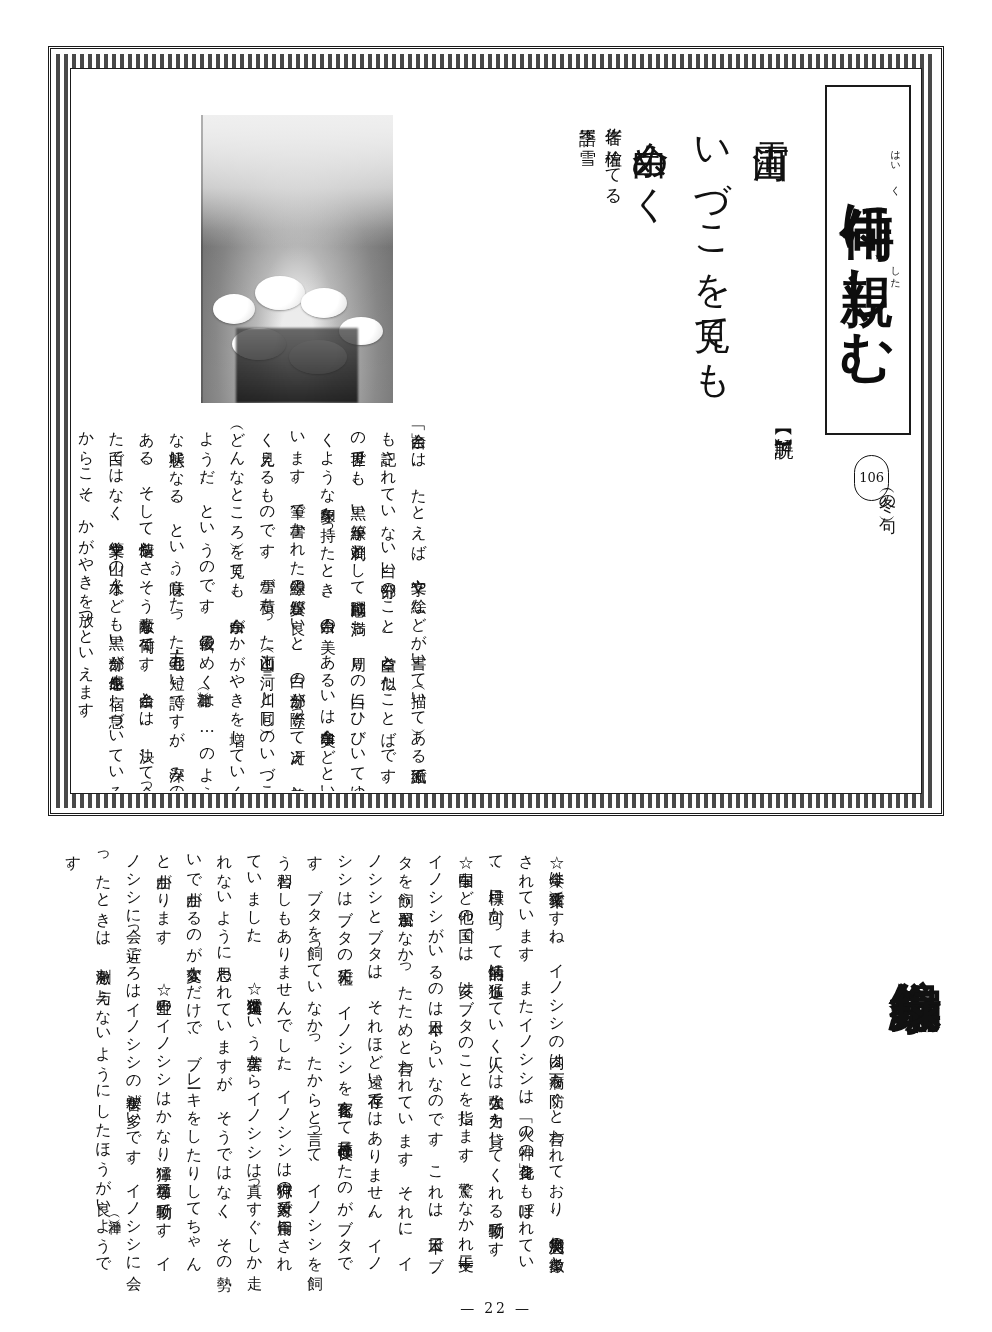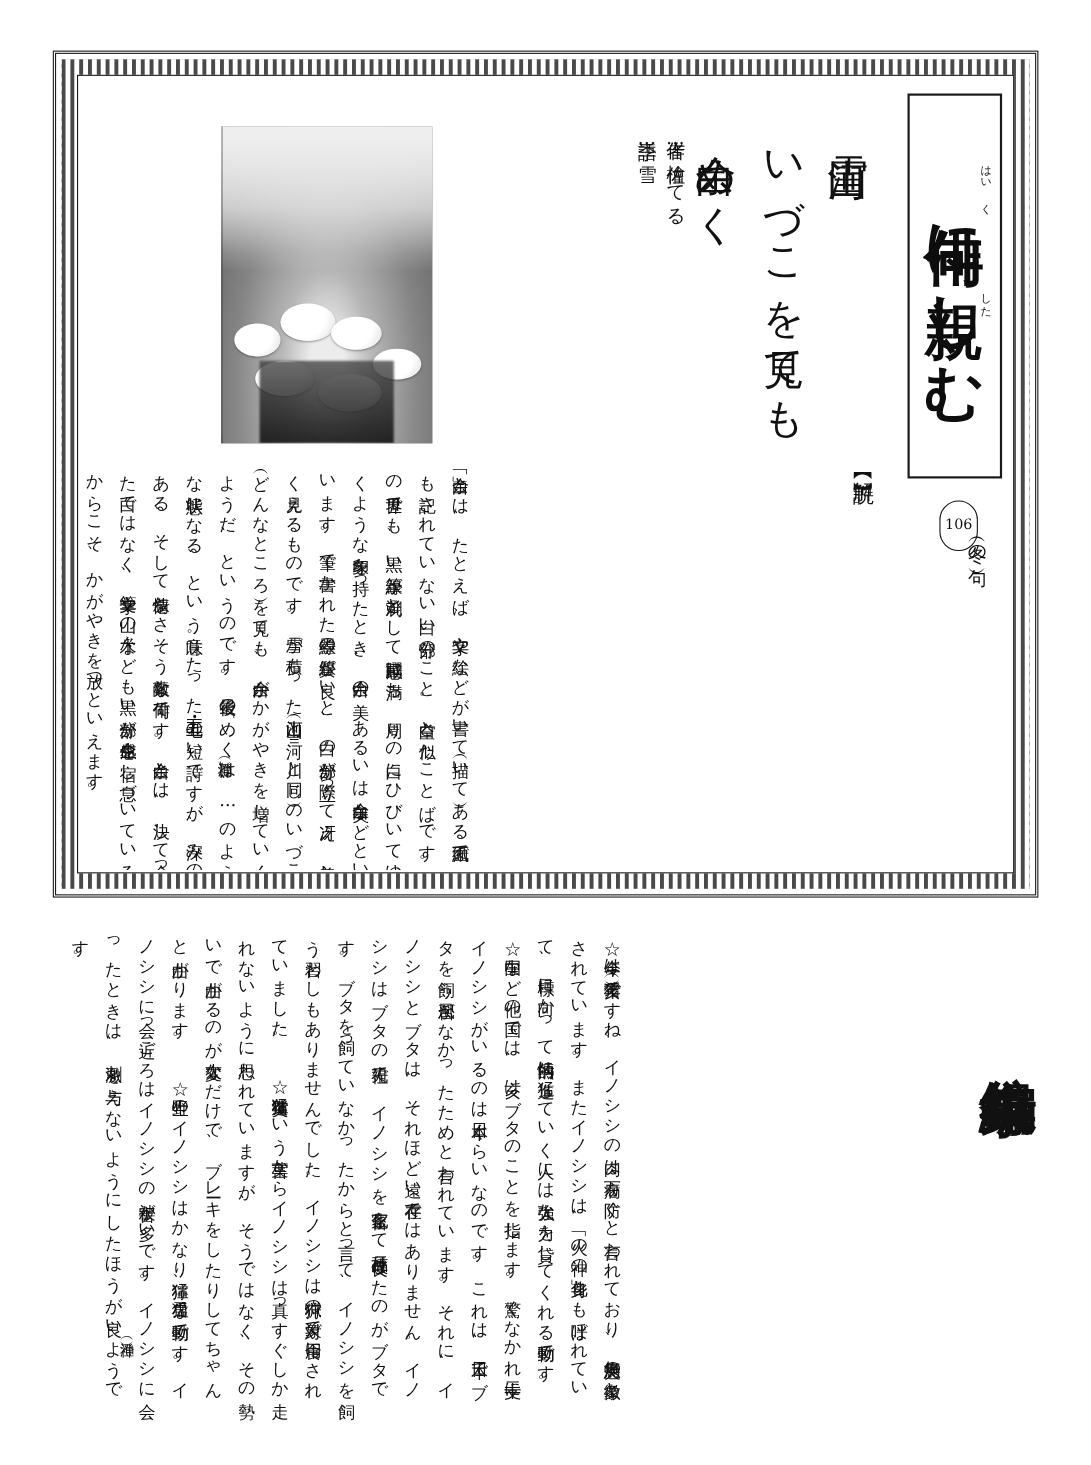--- a/index.html
+++ b/index.html
@@ -336,14 +336,15 @@
 ☆中国など他の国では、亥はブタのことを指します。驚くなかれ十二支にイノシシがいるのは日本ぐらいなのです。これは、日本でブタを飼う風習がなかったためと言われています。それに、イノシシとブタは、それほど遠い存在ではありません。イノシシはブタの先祖で、イノシシを家畜化して品種改良したのがブタです。ブタを飼っていなかったからと言って、イノシシを飼う習わしもありませんでした。イノシシは狩猟の対象で食用にされていました。
 ☆猪突猛進という言葉からイノシシは真っすぐしか走れないように思われていますが、そうではなく、その勢いで曲がるのが大変なだけで、ブレーキをしたりしてちゃんと曲がります。
 ☆野生のイノシシはかなり獰猛、勇猛な動物です。イノシシに会っ近ごろはイノシシの被害が多いです。イノシシに会ったときは、刺激を与えないようにしたほうが良いようです。</div>
     </div>
 
     <div class="v sig" style="position:absolute; left:56px; top:372px;">
       <span>（澄神）</span>
     </div>
   </div>
 
+  <div class="page-number">— 22 —</div>
 
 </div>
 
 </body></html>

